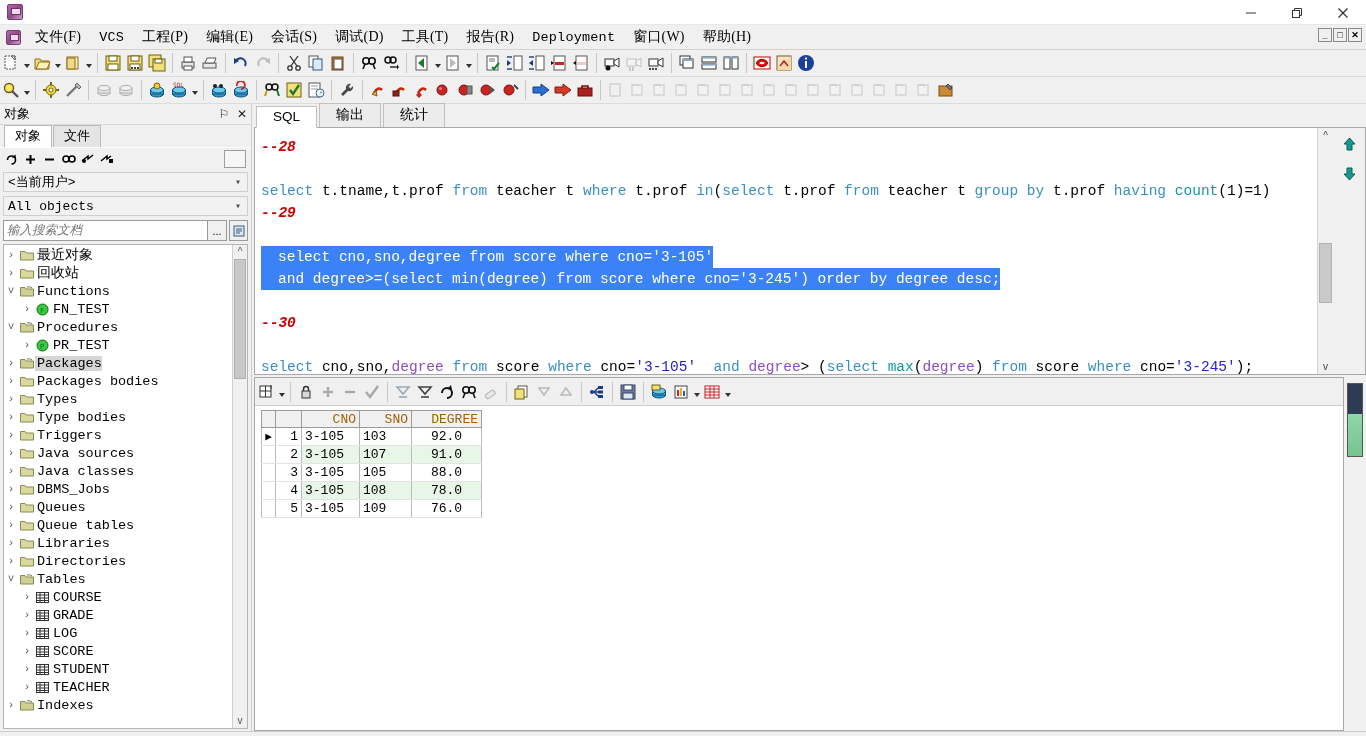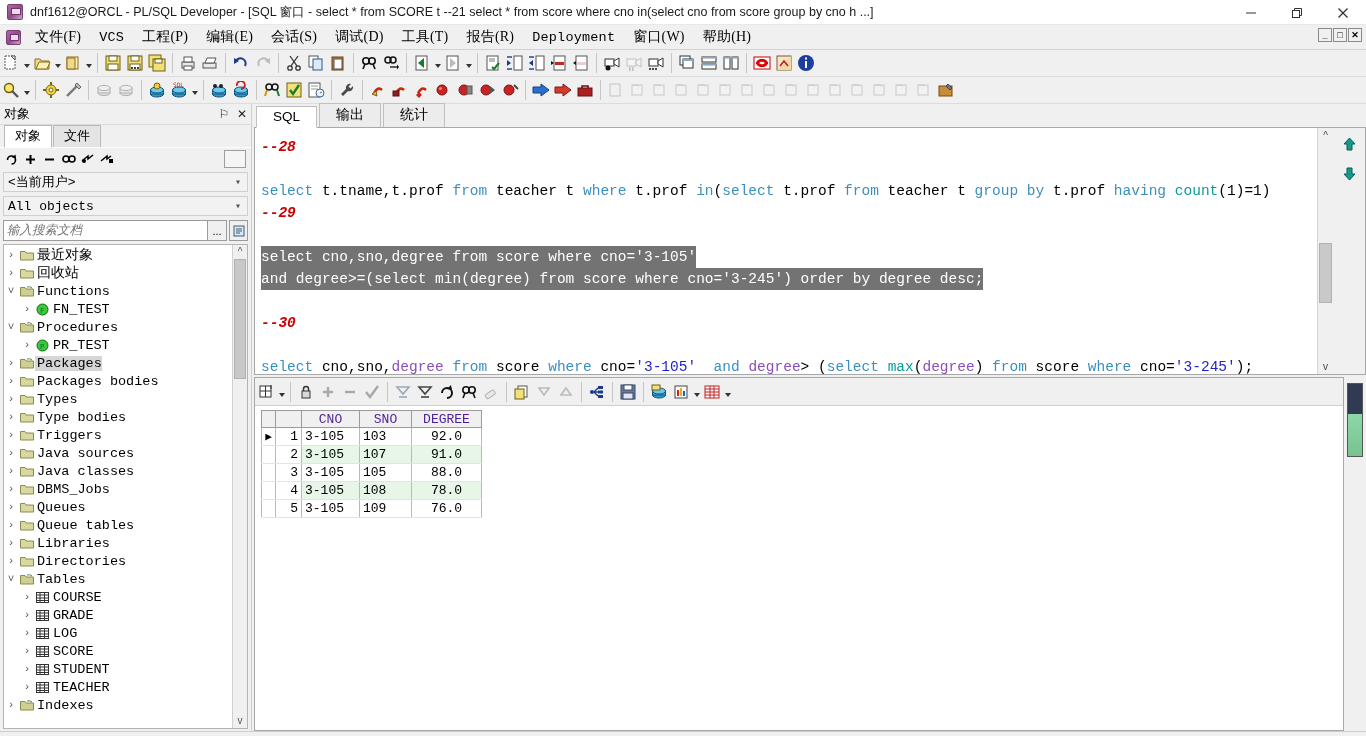--- a/index.html
+++ b/index.html
@@ -136,37 +136,37 @@
   .ed-tab.active{background:#fff;position:relative;top:1px;border-bottom:1px solid #fff;}
   .editor-outer{display:flex; height:248px; background:#fff; border:1px solid #a8a8a8; margin:0 0 0 2px;}
   .editor{flex:1; position:relative; overflow:hidden; background:#fff; min-width:0;}
   .code{ font-family:"Liberation Mono", monospace; font-size:14.5px; line-height:22px;
          padding:8px 0 0 6px; white-space:pre; color:#000;}
   .kw{color:#3a8fbf;}
   .cm{color:#cc0000; font-style:italic; font-weight:bold;text-align:right;}
   .fn{color:#0a9b9b;}
   .str{color:#2222cc;}
   .id2{color:#8a4fbf;}
-  .selline{background:#737373;color:#ffffff;display:inline-block;}
+  .selline{background:#3b82f6;color:#ffffff;display:inline-block;padding-left:17px;}
   .selline .kw,.selline .fn,.selline .str,.selline .id2{color:#ffffff;}
   .vsb{width:16px;flex:0 0 16px;background:#f0f0f0;border-left:1px solid #d4d4d4;
        display:flex;flex-direction:column;align-items:center;}
   .vsb .ar{height:15px;font-size:10px;line-height:15px;color:#444;}
   .vsb .thumb{width:13px;background:#c9c9c9;border:1px solid #b2b2b2;}
   .ed-side{width:32px;flex:0 0 32px;background:#f0f0f0;display:flex;flex-direction:column;align-items:center;padding-top:8px;gap:8px;}
 
   
   .grid-area{flex:1; background:#f0f0f0; display:flex; min-height:0;}
   .grid-main{flex:1; display:flex; flex-direction:column; min-width:0; border:1px solid #a8a8a8; margin:2px 0 0 2px; background:#fff;}
   .grid-tb{height:28px; background:#f0f0f0; display:flex; align-items:center; border-bottom:1px solid #cfcfcf;}
   .grid-body{flex:1; background:#fff; padding:4px 0 0 6px; overflow:hidden;}
   table.results{border-collapse:collapse; font-family:"Liberation Mono",monospace; font-size:13px;}
   table.results th{
     background:#f0f0f0; border:1px solid #9b9b9b; height:17px; font-weight:normal;
-    text-align:center; padding:0 3px; color:#4c1d95;}
+    text-align:right; padding:0 3px; color:#a16207;}
   table.results td{
     border-left:1px solid #b9b9b9; border-right:1px solid #b9b9b9; border-bottom:1px solid #e3e3e3;
     height:18px; padding:0 3px; background:#fff;}
   table.results tr.alt td{background:#e8f6e8;}
   td.rn{ text-align:right; background:#fff !important; border-right:1px solid #6f6f6f; width:26px;}
   td.cur{ width:14px; background:#fff !important; border:none; text-align:center; color:#000; font-size:11px;}
   td.num{text-align:center;}
   .grid-right{width:22px;flex:0 0 22px;background:#f0f0f0;display:flex;flex-direction:column;align-items:center;padding-top:4px;}
   .minimap{width:16px;height:74px;background:linear-gradient(180deg,#2f3b52 0%,#2f3b52 42%,#8fd6a8 42%,#76c48f 100%);
            border:1px solid #555; margin-top:4px;}
@@ -176,21 +176,20 @@
              font-family:"Liberation Mono",monospace;font-size:13px;}
   .sb-cell{display:flex;align-items:center;height:20px;padding:0 6px;}
   .sb-div{width:1px;height:17px;background:#c4c4c4;margin:0 3px;}
   .cjk{font-family:"Liberation Serif",serif;}
 </style>
 </head>
 <body>
 
 <div class="titlebar">
   <div class="tb-icon"></div>
-  <div class="tb-title">dnf1612@ORCL - PL/SQL Developer - [SQL 窗口 - select * from SCORE t --21 select * from score where cno in(select cno from score group by cno h ...]</div>
   <div class="win-btns">
     <div class="win-btn">
       <svg width="12" height="12" viewBox="0 0 12 12">
           <line x1="1" y1="6" x2="11" y2="6" stroke="#333" stroke-width="1"></line>
         </svg>
     </div>
     <div class="win-btn">
       <svg width="12" height="12" viewBox="0 0 12 12">
         <rect x="1.5" y="3.5" width="7" height="7" fill="none" stroke="#333" stroke-width="1"></rect>
         <polyline points="3.5,3.5 3.5,1.5 10.5,1.5 10.5,8.5 8.5,8.5" fill="none" stroke="#333" stroke-width="1"></polyline>

